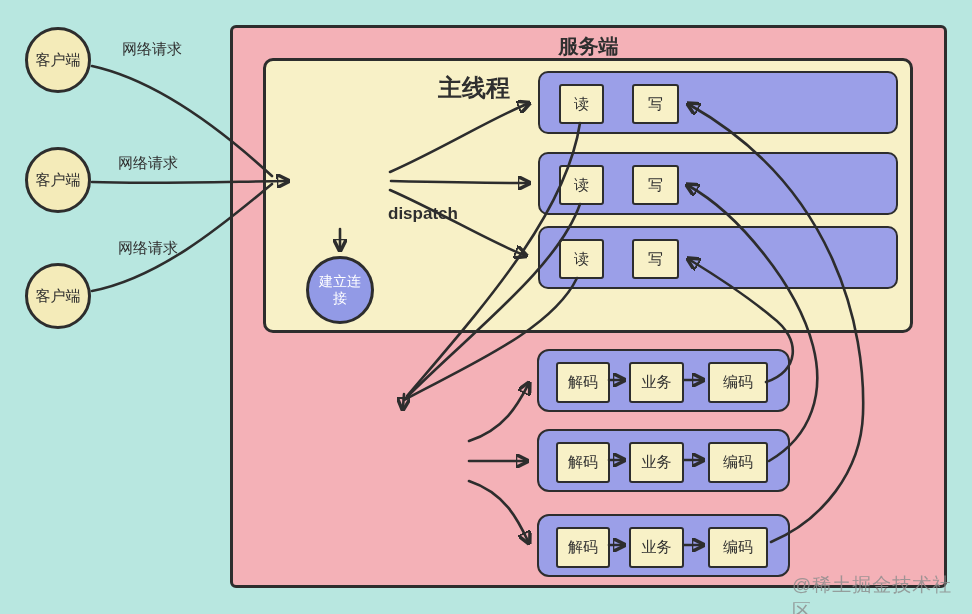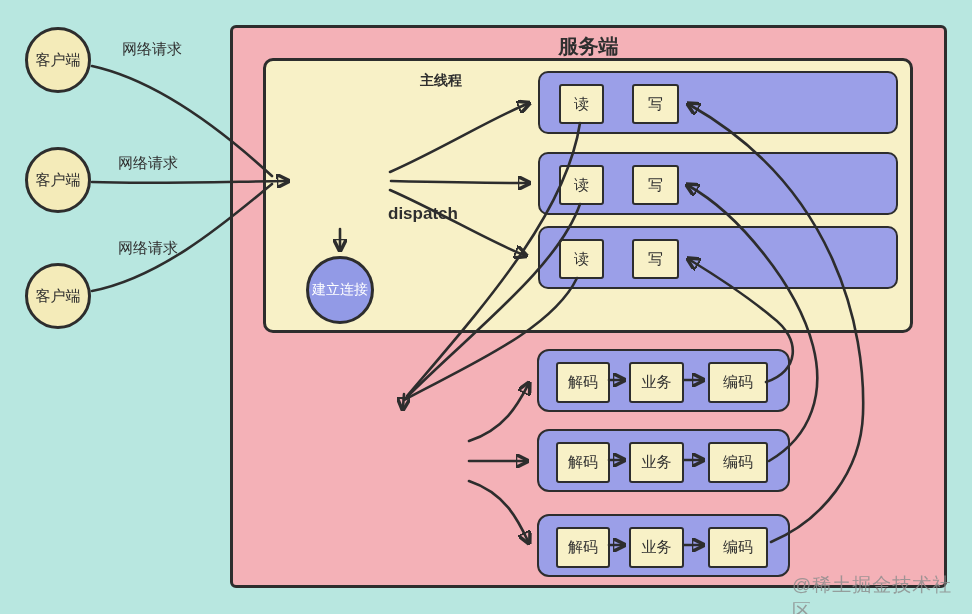--- a/index.html
+++ b/index.html
@@ -12,30 +12,30 @@
     position:relative;width:972px;height:614px;background:var(--bg);
     font-family:"Liberation Sans","DejaVu Sans",sans-serif;color:var(--text);
     overflow:hidden;
   }
   .abs{position:absolute;box-sizing:border-box;}
   .server-box{left:230px;top:25px;width:717px;height:563px;background:var(--server-fill);
     border:3px solid var(--line);border-radius:6px;}
   .server-title{left:230px;top:33px;width:717px;text-align:center;font-size:20px;font-weight:bold;}
   .main-box{left:263px;top:58px;width:650px;height:275px;background:var(--panel-fill);
     border:3px solid var(--line);border-radius:10px;}
-  .main-title{left:420px;top:72px;width:90px;text-align:left;font-size:14px;font-weight:bold;}
+  .main-title{left:420px;top:72px;width:90px;text-align:right;font-size:24px;font-weight:bold;}
   .client{width:66px;height:66px;border-radius:50%;background:var(--node-fill);
     border:3px solid var(--line);display:flex;align-items:center;justify-content:center;font-size:15px;font-family:Liberation Serif, serif;}
   .req-label{font-size:15px;}
   .reactor{left:293px;top:133px;width:96px;height:96px;border-radius:50%;background:var(--reactor-fill);
     border:3px solid var(--line);display:flex;align-items:center;justify-content:center;font-size:20px;}
   .dispatch{left:388px;top:204px;font-size:17px;font-weight:bold;}
   .accept{left:306px;top:256px;width:68px;height:68px;border-radius:50%;background:var(--accept-fill);
     border:3px solid var(--line);color:#ffffff;font-size:14px;line-height:1.25;
-    display:flex;flex-direction:row;align-items:center;justify-content:center;text-align:center;}
+    display:flex;flex-direction:column;align-items:center;justify-content:center;text-align:center;}
   .iorow{left:538px;width:360px;height:63px;background:var(--row-fill);
     border:2.5px solid var(--line);border-radius:10px;}
   .workrow{left:537px;width:253px;height:63px;background:var(--row-fill);
     border:2.5px solid var(--line);border-radius:12px;}
   .small-box{position:absolute;box-sizing:border-box;background:var(--panel-fill);
     border:2.5px solid var(--line);border-radius:3px;
     display:flex;align-items:center;justify-content:center;font-size:15px;}
   .rd{left:19px;top:11px;width:45px;height:40px;}
   .wr{left:92px;top:11px;width:47px;height:40px;}
   .dec{left:17px;top:11px;width:54px;height:41px;}

